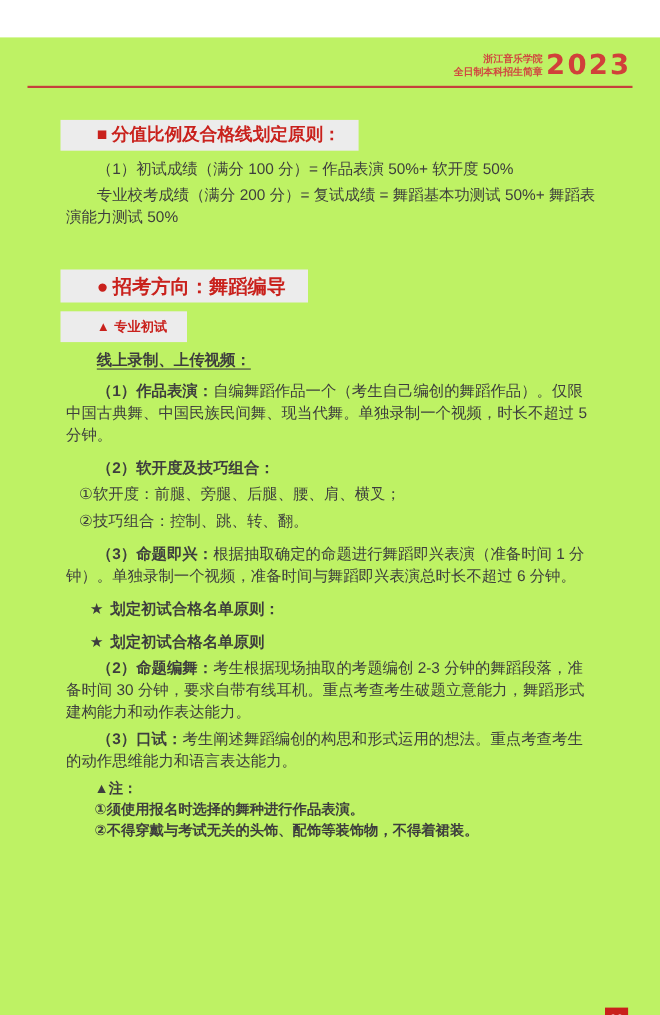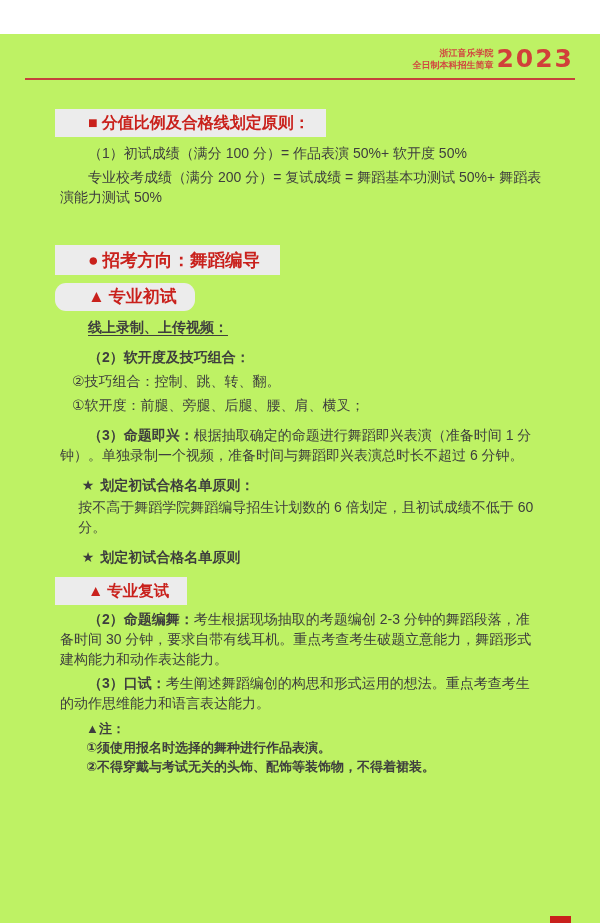--- a/index.html
+++ b/index.html
@@ -14,21 +14,21 @@
   .rule { position:absolute; top:44px; left:25px; right:25px; height:2px; background:#c5413c; }
 
   
   .content { position:absolute; top:72px; left:60px; width:483px; color:#3e3e3e; font-size:14px; line-height:20px; }
 
   
   .sec-box { display:inline-block; background:#ececec; color:#c9211c; font-weight:700; margin-left:-5px;text-align:center; }
   .sec-box .marker { margin-right:4px; }
   .sec1 { margin-top:3px; font-size:16px; padding:4px 16px 4px 33px; }
   .sec2 { margin-top:38px; font-size:17.5px; padding:5px 20px 5px 33px; }
-  .sec3 { margin-top:8px; font-size:17px; padding:4px 18px 4px 33px;border-radius:11px; }
+  .sec3 { margin-top:8px; font-size:12px; padding:4px 18px 4px 33px; }
   .sec4 { margin-top:10px; font-size:15.5px; padding:4px 18px 4px 33px; }
 
   .para { margin-top:4px; }
   .indent { text-indent:2em; }
   .hang { padding-left:0.85em; }
   .lead { font-weight:700; }
   .mt6 { margin-top:6px; }
   .mt8 { margin-top:8px; }
   .mt10 { margin-top:10px; }
 
@@ -76,36 +76,33 @@
       <span class="marker">●</span><span>招考方向：舞蹈编导</span>
     </div>
 
     
     <div><div class="sec-box sec3">
       <span class="marker">▲</span><span>专业初试</span>
     </div></div>
 
     <p class="subtitle"><span class="ul">线上录制、上传视频：</span></p>
 
+    <p class="para indent mt8"><span class="lead">（1）作品表演：</span><span>自编舞蹈作品一个（考生自己编创的舞蹈作品）。仅限中国古典舞、中国民族民间舞、现当代舞。单独录制一个视频，时长不超过 5 分钟。</span></p>
 
     <p class="para indent mt10 lead"><span>（2）软开度及技巧组合：</span></p>
+    <p class="para hang"><span>①软开度：前腿、旁腿、后腿、腰、肩、横叉；</span></p>
     <p class="para hang"><span>②技巧组合：控制、跳、转、翻。</span></p>
-    <p class="para hang"><span>①软开度：前腿、旁腿、后腿、腰、肩、横叉；</span></p>
 
     <p class="para indent mt10"><span class="lead">（3）命题即兴：</span><span>根据抽取确定的命题进行舞蹈即兴表演（准备时间 1 分钟）。单独录制一个视频，准备时间与舞蹈即兴表演总时长不超过 6 分钟。</span></p>
 
     <p class="starline"><span class="star">★</span><span>划定初试合格名单原则：</span></p>
-    <p class="star-text-follow"><span>按不高于舞蹈学院舞蹈编导招生计划数的 6 倍划定，且初试成绩不低于 60 分。</span></p>
 
     <p class="starline"><span class="star">★</span><span>划定初试合格名单原则</span></p>
 
     
-    <div><div class="sec-box sec4">
-      <span class="marker">▲</span><span>专业复试</span>
-    </div></div>
 
     <p class="para indent"><span class="lead">（2）命题编舞：</span><span>考生根据现场抽取的考题编创 2-3 分钟的舞蹈段落，准备时间 30 分钟，要求自带有线耳机。重点考查考生破题立意能力，舞蹈形式建构能力和动作表达能力。</span></p>
     <p class="para indent"><span class="lead">（3）口试：</span><span>考生阐述舞蹈编创的构思和形式运用的想法。重点考查考生的动作思维能力和语言表达能力。</span></p>
 
     <p class="note note-title"><span>▲</span><span>注：</span></p>
     <p class="note note-item"><span>①须使用报名时选择的舞种进行作品表演。</span></p>
     <p class="note note-item"><span>②不得穿戴与考试无关的头饰、配饰等装饰物，不得着裙装。</span></p>
     
 
   </main>

